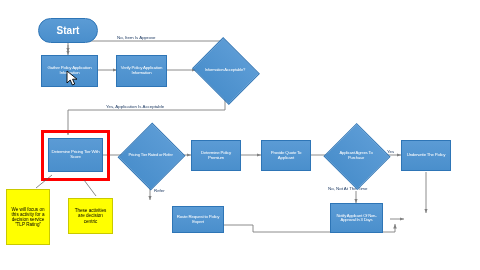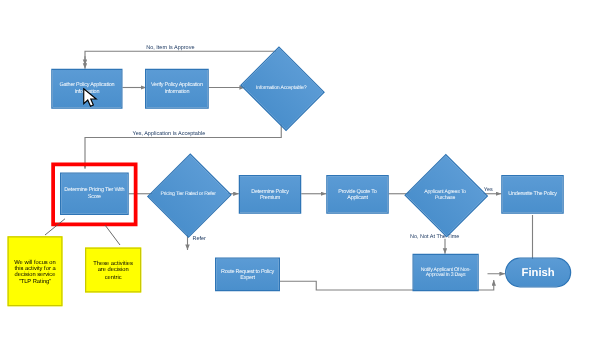--- a/index.html
+++ b/index.html
@@ -109,20 +109,21 @@
       <path d="M224,225 L253,225 L253,232 L395,232 L395,224"></path>
     </g>
   </svg>
 
   <div class="elabel" style="left:115px;top:35px;font-size:4.4px;">No, Item Is Approve</div>
   <div class="elabel" style="left:104px;top:104px;font-size:4.4px;">Yes, Application Is Acceptable</div>
   <div class="elabel" style="left:152px;top:188px;font-size:4.4px;">Refer</div>
   <div class="elabel" style="left:385px;top:149px;font-size:4.4px;">Yes</div>
   <div class="elabel" style="left:326px;top:186px;font-size:4.4px;">No, Not At The Time</div>
 
+  <div class="node term" style="left:38px;top:18px;width:60px;height:25px;font-size:10px;">Start</div>
 
   <div class="node proc" style="left:41px;top:55px;width:57px;height:32px;font-size:4.4px;">Gather Policy Application Information</div>
 
   <div class="node proc" style="left:116px;top:55px;width:51px;height:32px;font-size:4.4px;">Verify Policy Application Information</div>
 
   <div class="node dec" style="left:200px;top:49px;width:50px;height:42px;">
     <div class="dshape"></div>
     <div class="dtext" style="font-size:4.2px;">Information Acceptable?</div>
   </div>
 
@@ -142,21 +143,20 @@
     <div class="dshape"></div>
     <div class="dtext" style="font-size:4.2px;">Applicant Agrees To Purchase</div>
   </div>
 
   <div class="node proc" style="left:401px;top:140px;width:50px;height:31px;font-size:4.4px;">Underwrite The Policy</div>
 
   <div class="node proc" style="left:172px;top:206px;width:52px;height:27px;font-size:4.4px;">Route Request to Policy Expert</div>
 
   <div class="node proc" style="left:330px;top:203px;width:53px;height:30px;font-size:4.2px;">Notify Applicant Of Non-Approval In 3 Days</div>
 
-  <div class="node term" style="left:404px;top:206px;width:53px;height:24px;font-size:9px;">Finish</div>
 
   <svg width="480" height="270">
     <g stroke="#555555" stroke-width="0.7" fill="none">
       <path d="M36,188 L52,175"></path>
       <path d="M96,196 L84,180"></path>
     </g>
   </svg>
 
   <div class="node note" style="left:6px;top:189px;width:44px;height:56px;">We will focus on this activity for a decision service "TLP Rating"</div>
 

